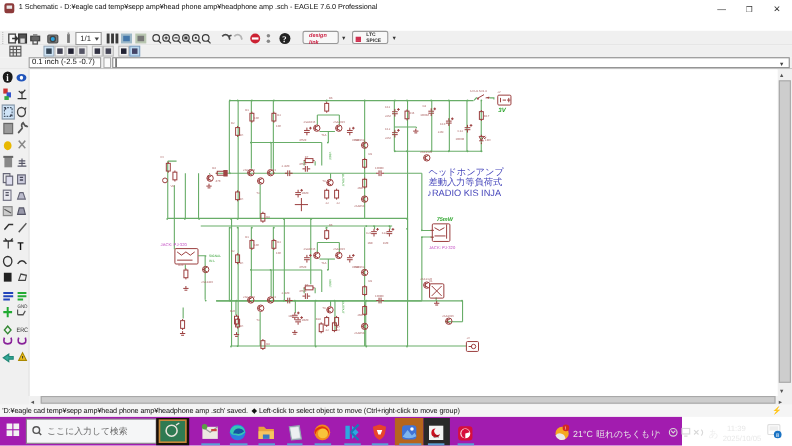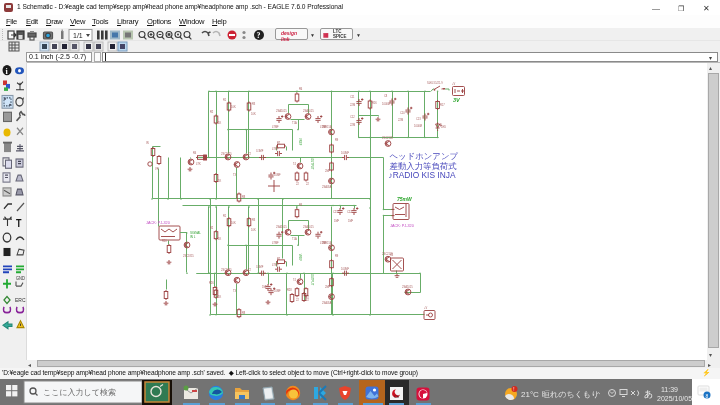--- a/index.html
+++ b/index.html
@@ -22,47 +22,36 @@
 #palette { left:0; top:62px; width:27px; height:298px; background:#f0f0f0; border-right:1px solid #dcdcdc; }
 #canvas { left:27px; top:63px; width:680px; height:297px; background:#ffffff; }
 #canvtop { left:0; top:62px; width:720px; height:1px; background:#b8b8b8; }
 
 #vscroll { left:707px; top:63px; width:13px; height:297px; background:#f0f0f0; }
 #hscroll { left:27px; top:360px; width:693px; height:8px; background:#f0f0f0; }
 #hscroll2 { left:0px; top:360px; width:27px; height:8px; background:#f0f0f0; }
 
 #status { left:0; top:368px; width:720px; height:11px; background:#f5f5f5; font-size:6.6px; letter-spacing:-0.1px; color:#111; }
 
-#task { left:0; top:379px; width:692px; height:26px; background:#737373; }
+#task { left:0; top:379px; width:620px; height:26px; background:#a21caf; }
 .g { stroke:#68ad68; stroke-width:1; fill:none; }
 .r { stroke:#9a3d3d; stroke-width:0.9; fill:none; }
 .rf { fill:#a04545; }
 .rt { font-size:2.6px; fill:#a65c5c; font-family:"Liberation Sans",sans-serif; }
 </style>
 </head>
 <body>
 <div id="win">
   <div class="abs" id="title">
     <div class="abs" style="left:4px;top:3px;width:9px;height:9px;background:#8d3a3a;border-radius:2px;"></div>
     <div class="abs" style="left:6px;top:5px;width:5px;height:3px;background:#e8e8e8;"></div>
     <span class="abs txt">1 Schematic - D:¥eagle cad temp¥sepp amp¥head phone amp¥headphone amp .sch - EAGLE 7.6.0 Professional</span>
     <span class="abs winbtn" style="left:652px;">—</span>
     <span class="abs winbtn" style="left:678px;font-size:7px;top:5px;">❐</span>
     <span class="abs winbtn" style="left:703px;">✕</span>
-  </div>
-  <div class="abs" id="menus">
-    <span style="left:6px;"><u>F</u>ile</span>
-    <span style="left:26px;"><u>E</u>dit</span>
-    <span style="left:46px;"><u>D</u>raw</span>
-    <span style="left:70px;"><u>V</u>iew</span>
-    <span style="left:92px;"><u>T</u>ools</span>
-    <span style="left:117px;"><u>L</u>ibrary</span>
-    <span style="left:147px;"><u>O</u>ptions</span>
-    <span style="left:179px;"><u>W</u>indow</span>
-    <span style="left:212px;"><u>H</u>elp</span>
   </div>
   <div class="abs" id="tb1">
     <div class="ibox" style="left:2px;top:1px;width:1px;height:11px;border-left:1px dotted #bbb;"></div>
     <svg class="ibox" style="left:6px;top:1px;" width="260" height="12" viewBox="0 0 260 12">
       <g fill="none" stroke="#444" stroke-width="1.2">
         <rect x="2" y="2" width="6" height="8" fill="#f8f8f8"></rect>
           <path d="M5 6 h5 M8 4 l2 2 -2 2" stroke="#333"></path>
         <rect x="11" y="2" width="7" height="8" fill="#555" stroke="#333"></rect>
           <rect x="12.5" y="6" width="4" height="4" fill="#ddd" stroke="none"></rect>
         <rect x="22" y="4" width="8" height="4" fill="#666" stroke="#444"></rect>

